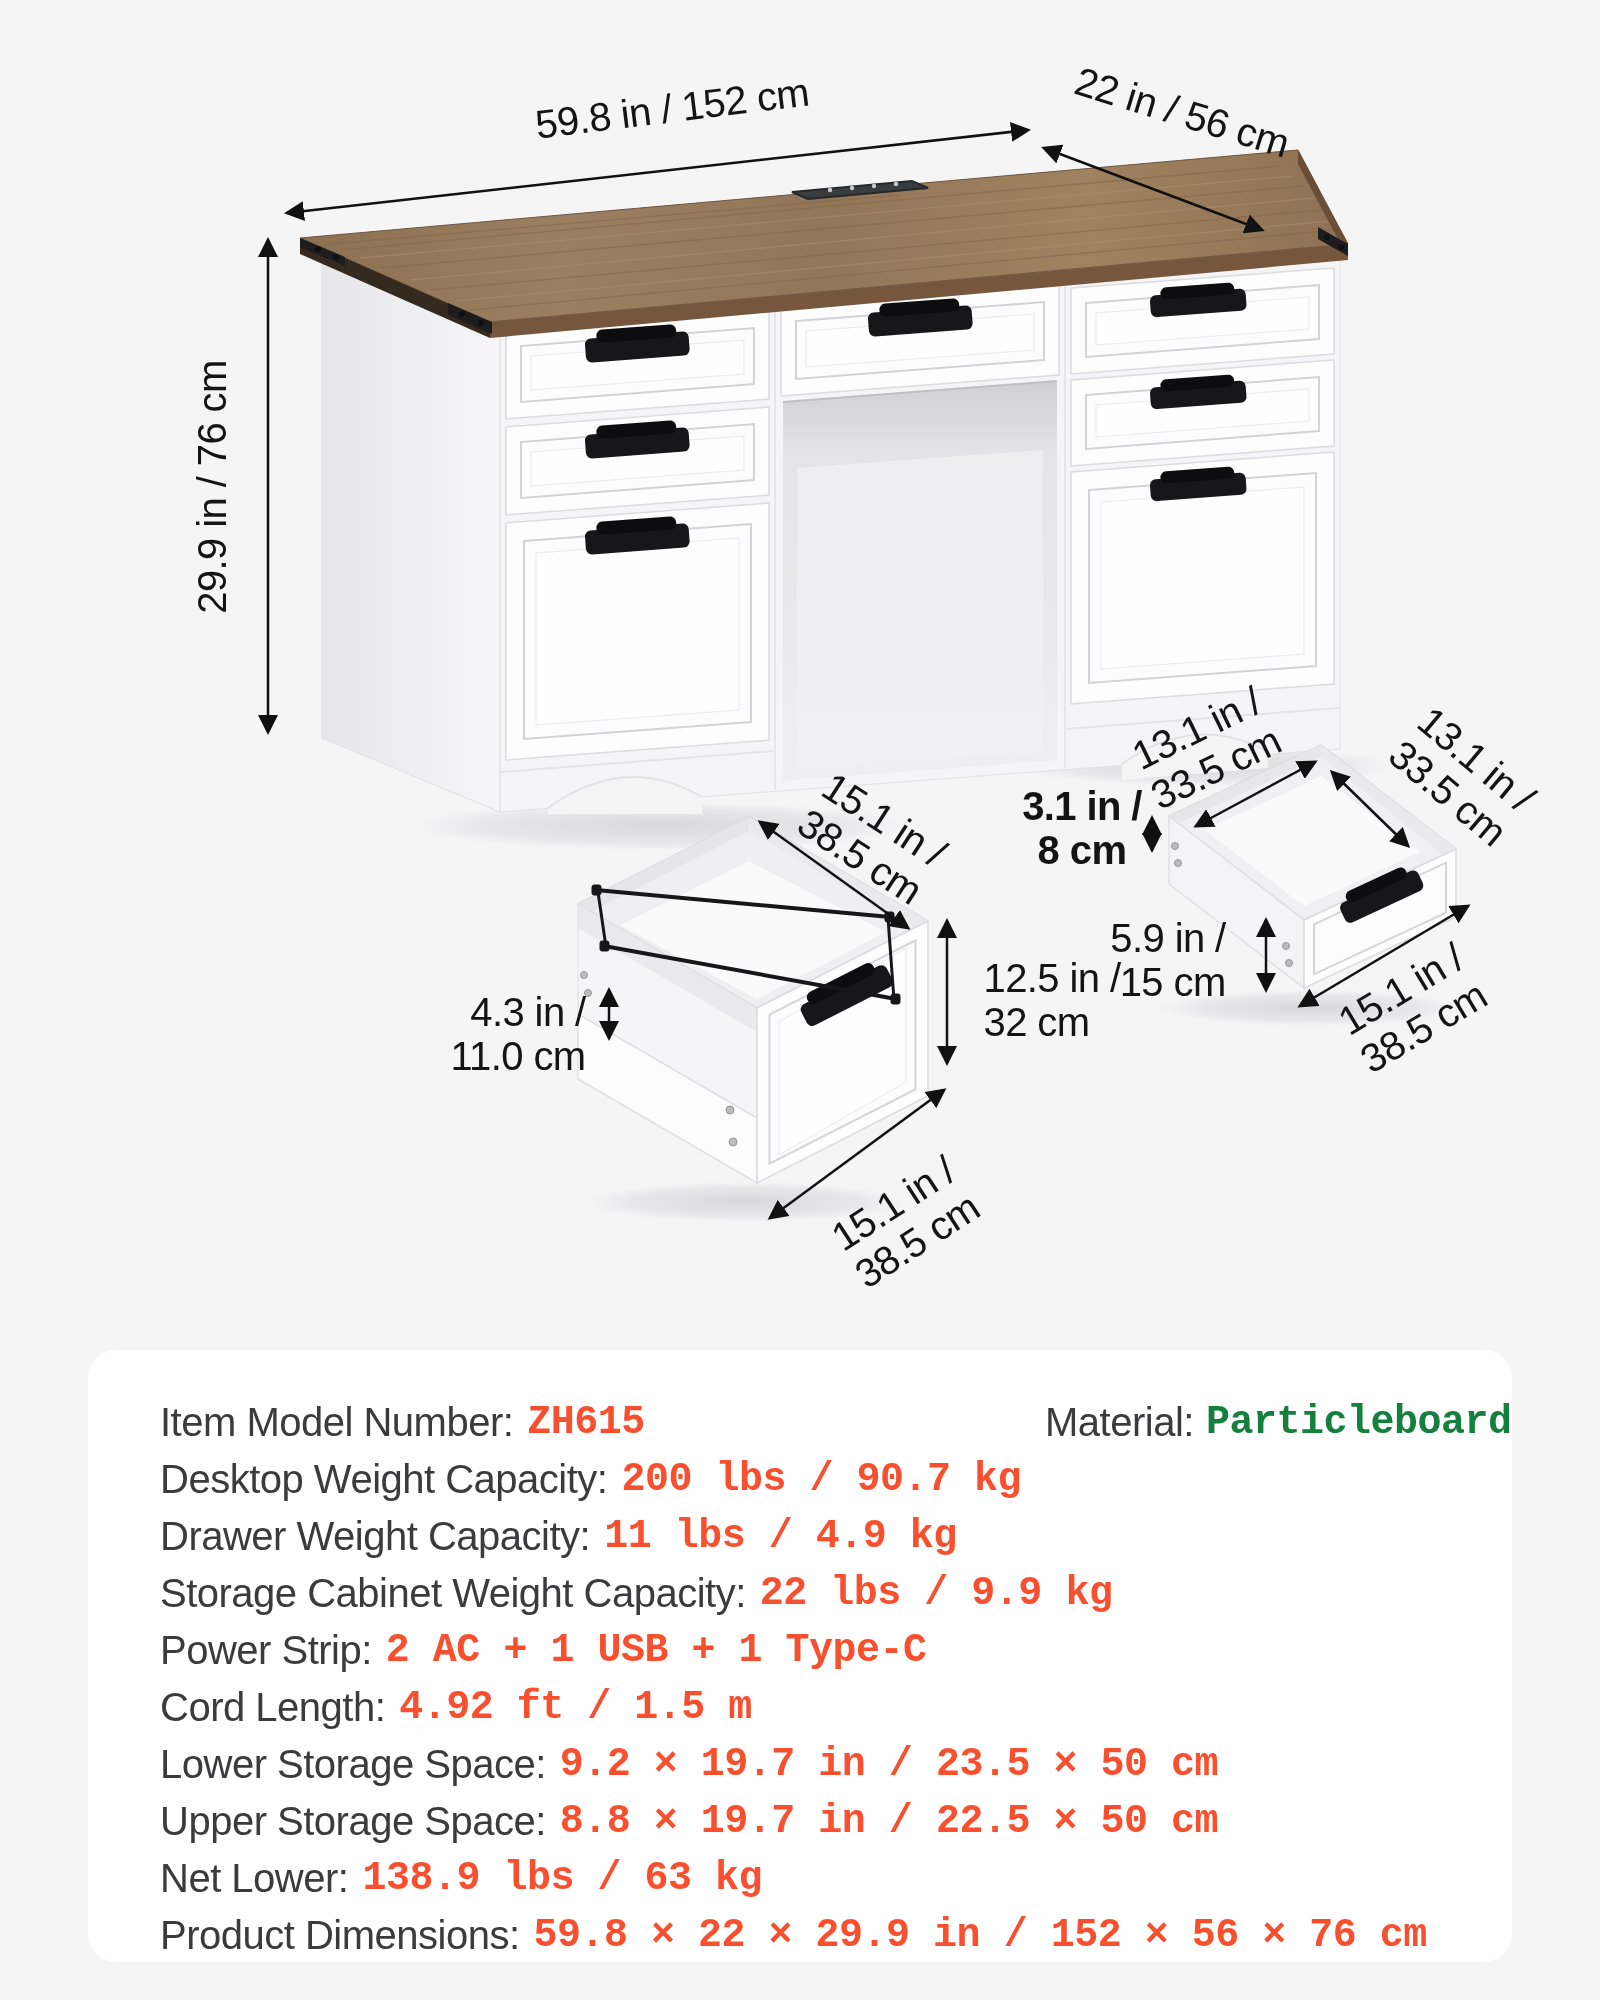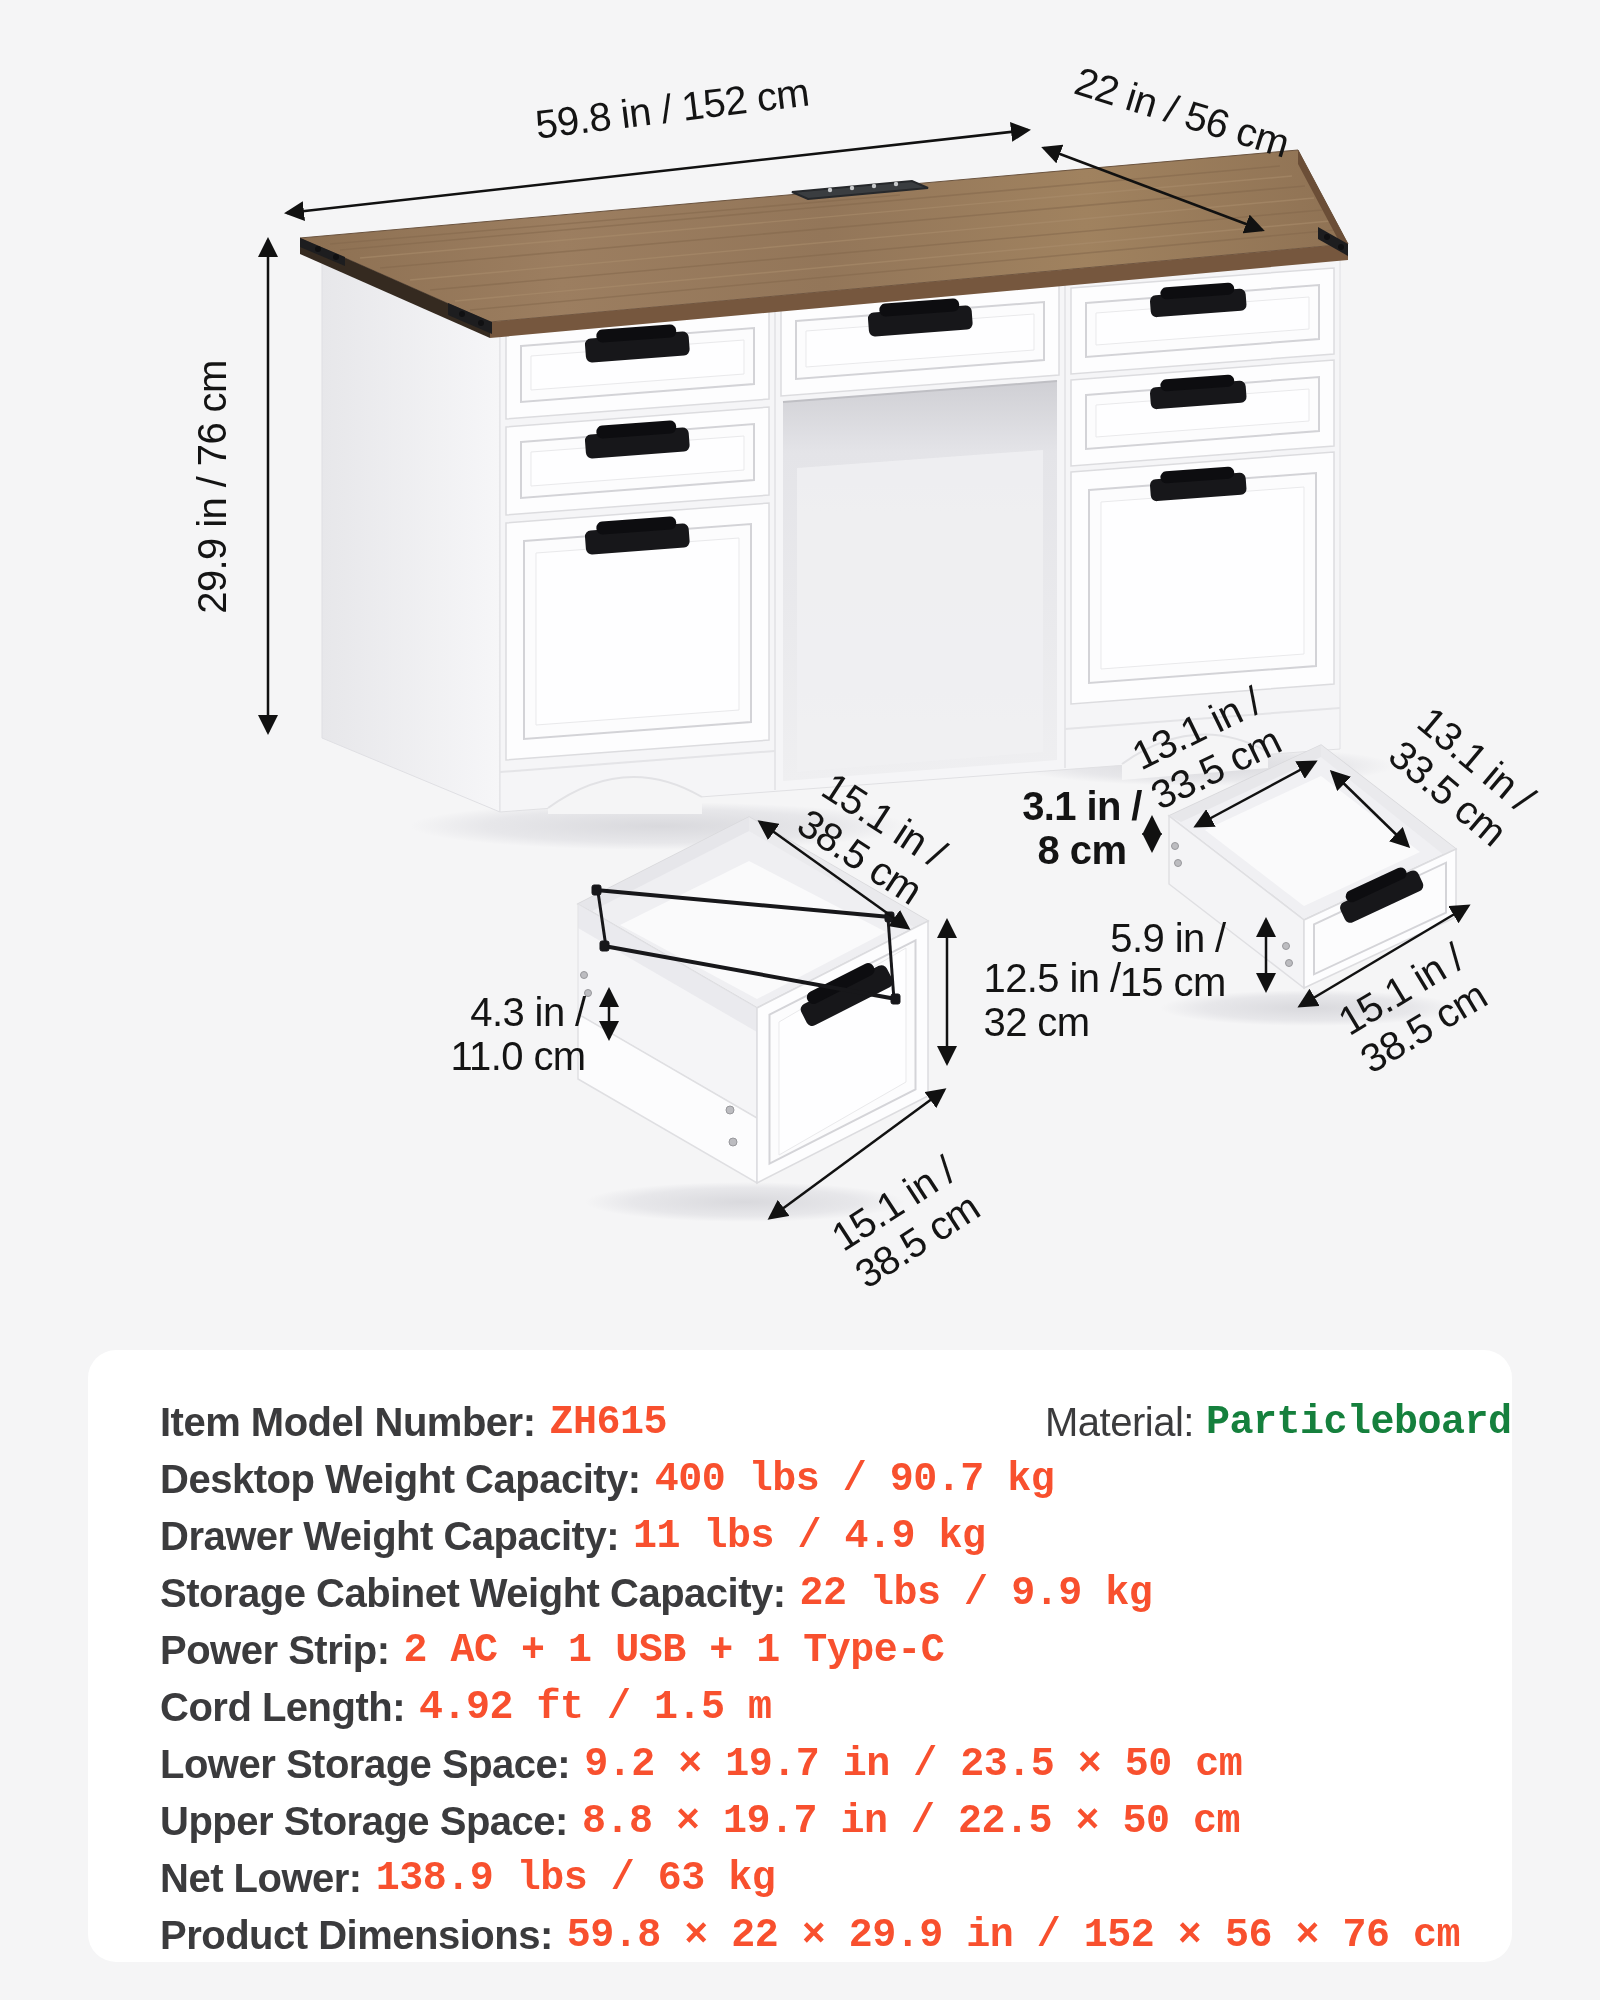--- a/index.html
+++ b/index.html
@@ -15,21 +15,21 @@
     letter-spacing:-0.6px;line-height:1.10;text-align:center;white-space:nowrap;
   }
   .dim .l{display:block;}
   .spec-card{
     position:absolute;left:88px;top:1350px;width:1424px;height:612px;
     background:#ffffff;border-radius:28px;box-sizing:border-box;
     padding:44px 0 0 72px;
   }
   .spec-row{position:relative;height:57px;display:flex;align-items:center;
     font-size:40px;letter-spacing:-0.5px;white-space:nowrap;}
-  .spec-row .lbl{color:#3b3b3d;font-weight:700;}
+  .spec-row .lbl{color:#3b3b3d;font-weight:400;}
   .spec-row .val{color:#f8502e;font-weight:700;margin-left:14px;font-family:Liberation Mono, monospace;}
   .spec-col2{position:absolute;left:885px;top:0;height:57px;display:flex;align-items:center;}
   .spec-col2 .lbl{color:#3b3b3d;font-weight:400;}
   .spec-col2 .val{color:#15803d;font-weight:700;margin-left:12px;}
 </style>
 </head>
 <body>
 
 <div id="stage">
 <svg width="1600" height="1360" viewBox="0 0 1600 1360">
@@ -320,21 +320,21 @@
   <div class="spec-row">
     <span class="lbl">Item Model Number:</span>
     <span class="val">ZH615</span>
     <span class="spec-col2">
       <span class="lbl">Material:</span>
       <span class="val">Particleboard</span>
     </span>
   </div>
   <div class="spec-row">
     <span class="lbl">Desktop Weight Capacity:</span>
-    <span class="val">400 lbs / 90.7 kg</span>
+    <span class="val">200 lbs / 90.7 kg</span>
   </div>
   <div class="spec-row">
     <span class="lbl">Drawer Weight Capacity:</span>
     <span class="val">11 lbs / 4.9 kg</span>
   </div>
   <div class="spec-row">
     <span class="lbl">Storage Cabinet Weight Capacity:</span>
     <span class="val">22 lbs / 9.9 kg</span>
   </div>
   <div class="spec-row">

